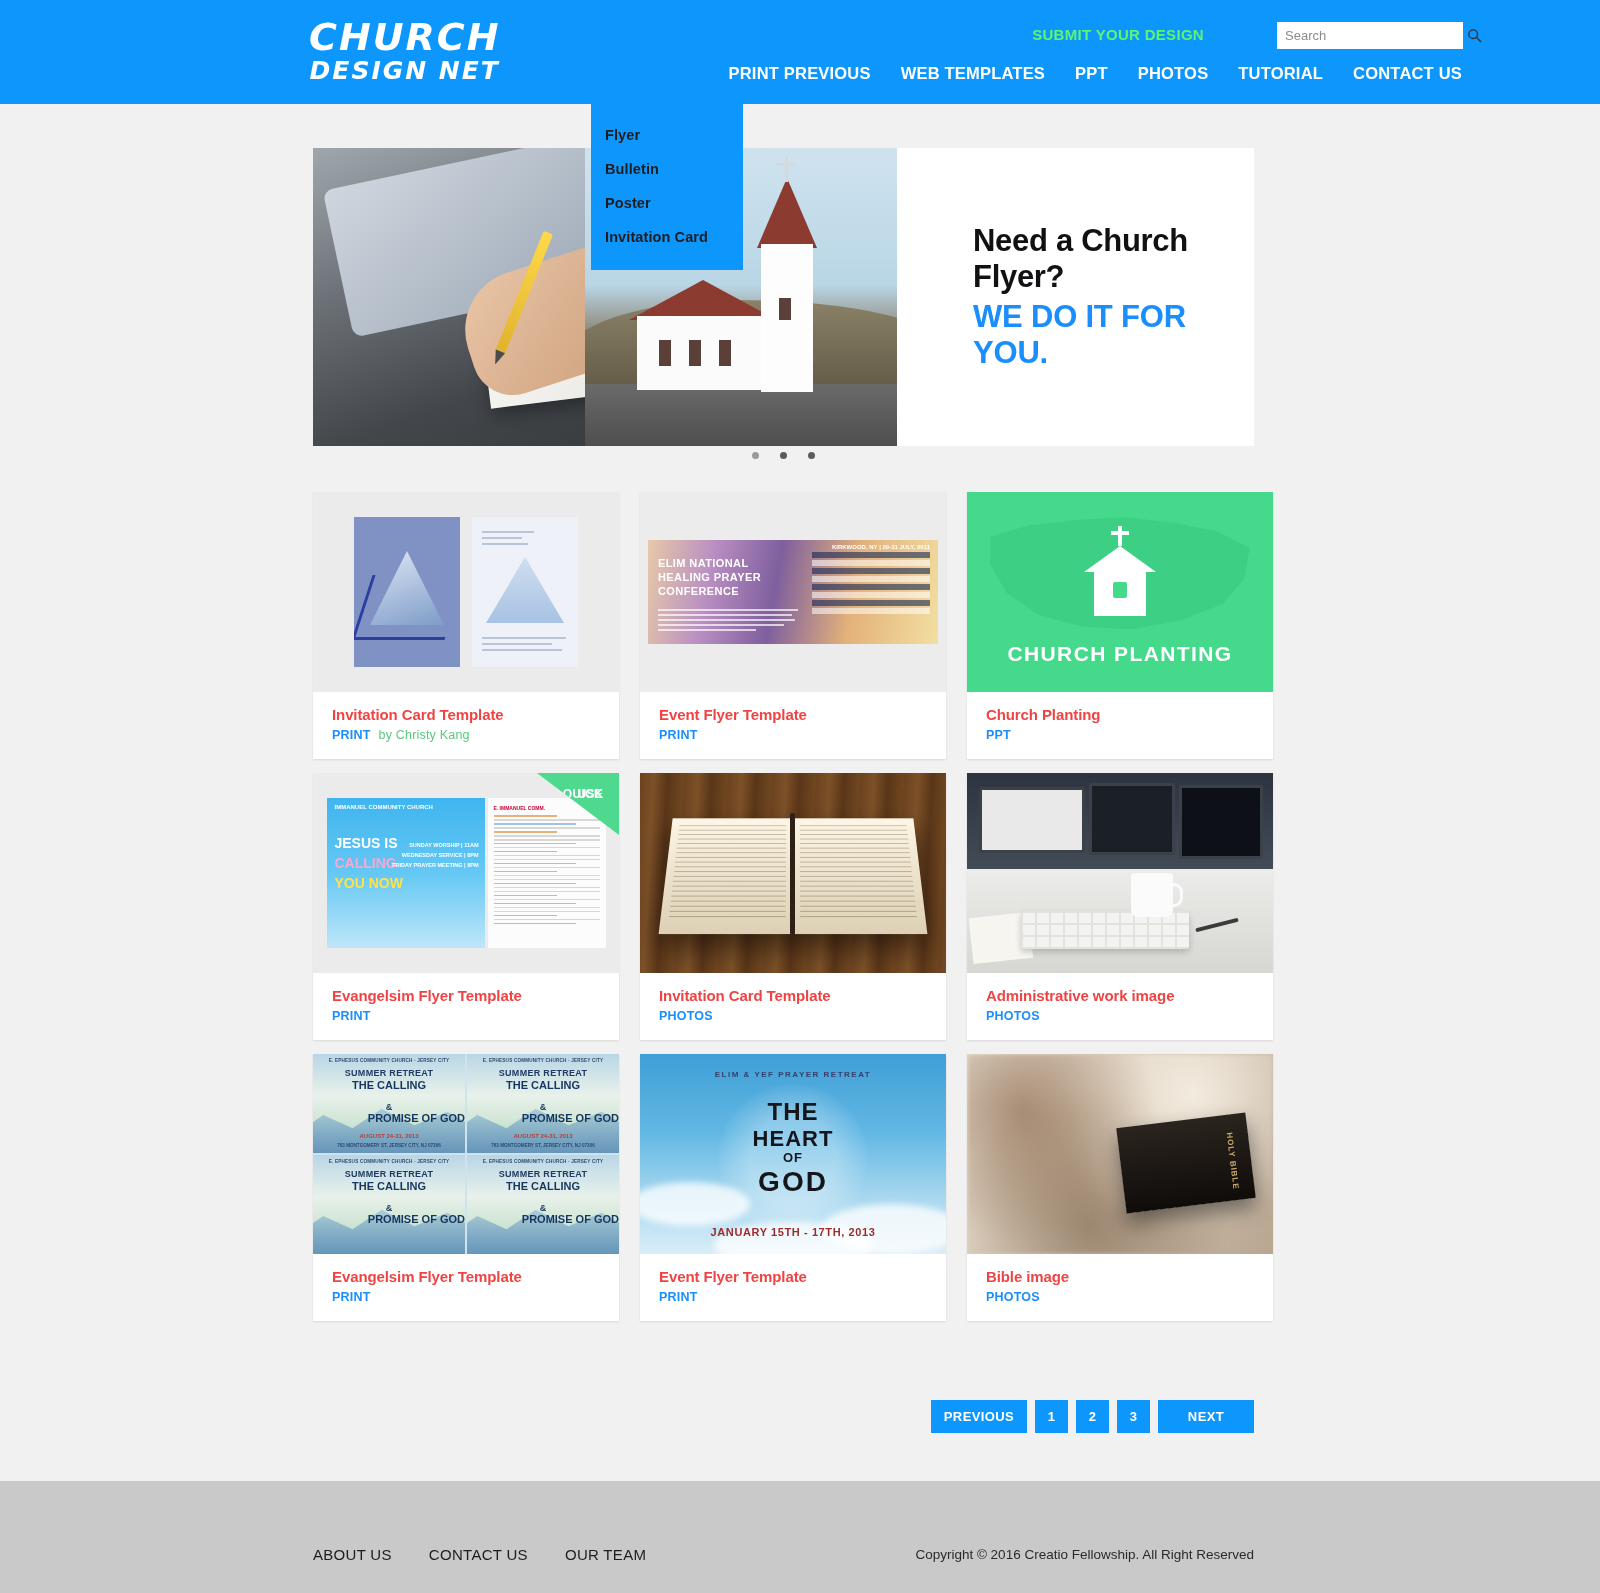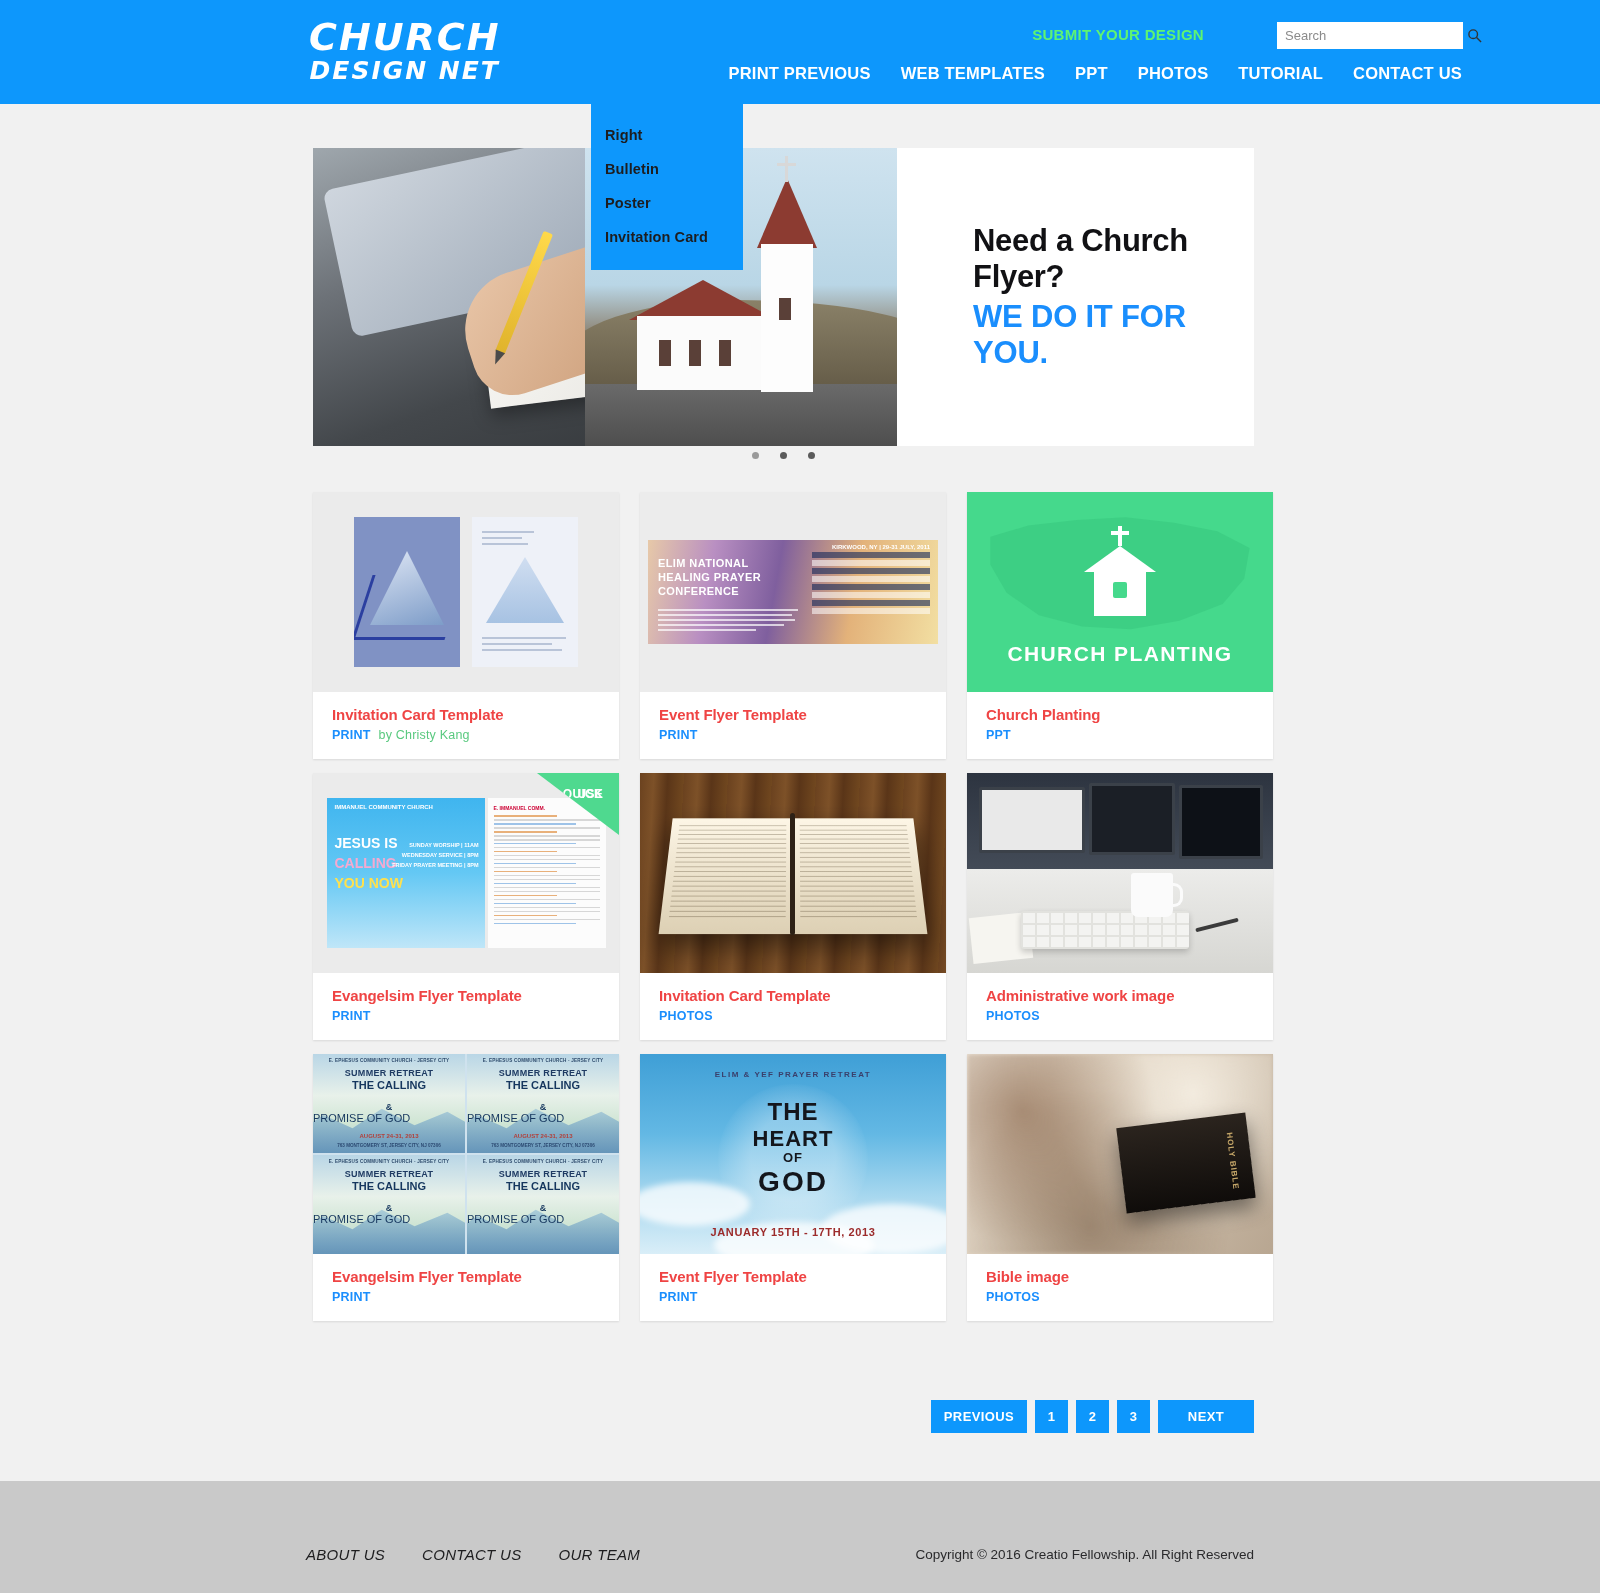--- a/index.html
+++ b/index.html
@@ -255,21 +255,21 @@
   .t6 .pen { position:absolute; left:228px; top:150px; width:44px; height:4px; background:#3b3b3b; transform:rotate(-14deg); border-radius:2px; }
   .t6 .note { position:absolute; left:4px; top:142px; width:60px; height:46px; background:#f6f5f0; transform:rotate(-6deg); }
 
   
   .t7 { background:#cfe2ee; display:grid; grid-template-columns:1fr 1fr; grid-template-rows:1fr 1fr; gap:2px; }
   .poster { position:relative; overflow:hidden; background:linear-gradient(180deg,#b9d6e6 0%,#e8f1ea 42%,#cfe5d4 70%,#a8cbd8 100%); }
   .poster .ph { position:absolute; top:4px; left:0; right:0; text-align:center; font-size:4.6px; color:#2d4a6b; font-weight:bold; letter-spacing:.2px;}
   .poster .sr { position:absolute; top:14px; left:0; right:0; text-align:center; font-size:9px; color:#1f3b63; font-weight:bold; letter-spacing:.3px;}
   .poster .tc { position:absolute; top:26px; left:0; right:0; text-align:center; font-size:11px; color:#15365e; font-weight:bold; line-height:11px; }
   .poster .amp { position:absolute; top:48px; left:0; right:0; text-align:center; font-size:9px; color:#15365e; font-weight:bold; }
-  .poster .pg { position:absolute; top:58px; left:0; right:0; text-align:left; font-size:11px; color:#15365e; font-weight:normal; }
+  .poster .pg { position:absolute; top:58px; left:0; right:0; text-align:right; font-size:11px; color:#15365e; font-weight:bold; }
   .poster .dt { position:absolute; bottom:14px; left:0; right:0; text-align:center; font-size:6px; color:#b2403a; font-weight:bold; }
   .poster .ad { position:absolute; bottom:5px; left:0; right:0; text-align:center; font-size:4.6px; color:#2c4a72; font-weight:bold;}
   .poster .mt { position:absolute; left:-10%; bottom:0; width:120%; height:52%;
       background:linear-gradient(180deg,rgba(150,195,220,.55),rgba(90,140,180,.85));
       clip-path: polygon(0 60%, 14% 26%, 30% 52%, 46% 14%, 64% 46%, 82% 20%, 100% 56%, 100% 100%, 0 100%); }
 
   
   .t8 { position:relative; overflow:hidden;
       background:linear-gradient(180deg,#3f9fd6 0%,#63b8e4 40%,#a9d8ef 72%,#d9eef8 100%); }
   .t8 .cloud { position:absolute; background:rgba(255,255,255,.75); border-radius:50%; filter: blur(3px); }
@@ -297,21 +297,21 @@
 
   
   .pager { position:absolute; right:346px; top:1400px; display:flex; gap:8px; }
   .pbtn { background:#0d97fc; color:#fff; font-size:13px; font-weight:bold;
       height:33px; display:flex; align-items:center; justify-content:center; cursor:pointer; letter-spacing:.4px; }
   .pbtn.wide { width:96px; }
   .pbtn.num { width:33px; }
 
   
   .footer { position:absolute; left:0; top:1481px; width:1600px; height:112px; background:#c9c9c9; }
-  .footer .flinks { position:absolute; left:306px; top:65px; display:flex; gap:37px;font-style:italic; }
+  .footer .flinks { position:absolute; left:313px; top:65px; display:flex; gap:37px; }
   .footer .flink { font-size:15px; color:#1d1d1f; letter-spacing:.3px; cursor:pointer; }
   .footer .copy { position:absolute; right:346px; top:66px; font-size:13.5px; color:#2a2a2c; }
 </style>
 </head>
 <body>
 
 <div class="header">
 
   <div class="logo">
     <div class="logo-l1">CHURCH</div>
@@ -334,21 +334,21 @@
     <div class="nav-item">PRINT PREVIOUS</div>
     <div class="nav-item">WEB TEMPLATES</div>
     <div class="nav-item">PPT</div>
     <div class="nav-item">PHOTOS</div>
     <div class="nav-item">TUTORIAL</div>
     <div class="nav-item">CONTACT US</div>
   </nav>
 </div>
 
 <div class="dropdown">
-  <div class="dd-item">Right</div>
+  <div class="dd-item">Flyer</div>
   <div class="dd-item">Bulletin</div>
   <div class="dd-item">Poster</div>
   <div class="dd-item">Invitation Card</div>
 </div>
 
 <div class="hero-wrap">
   <div class="hero">
     <div class="hero-img">
       <div class="desk">
         <div class="desk-paper2"></div>

